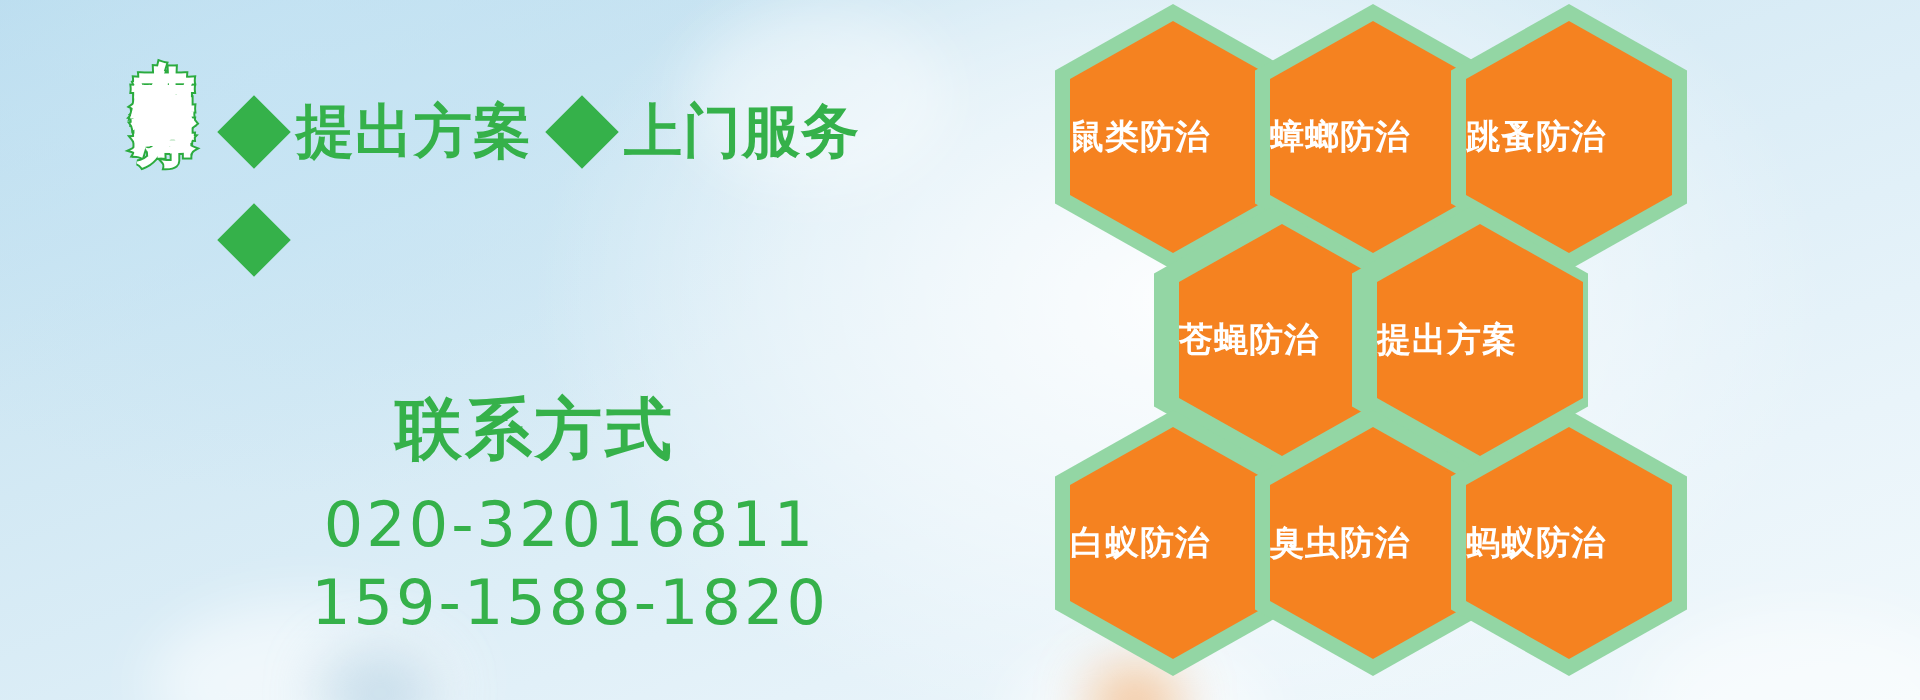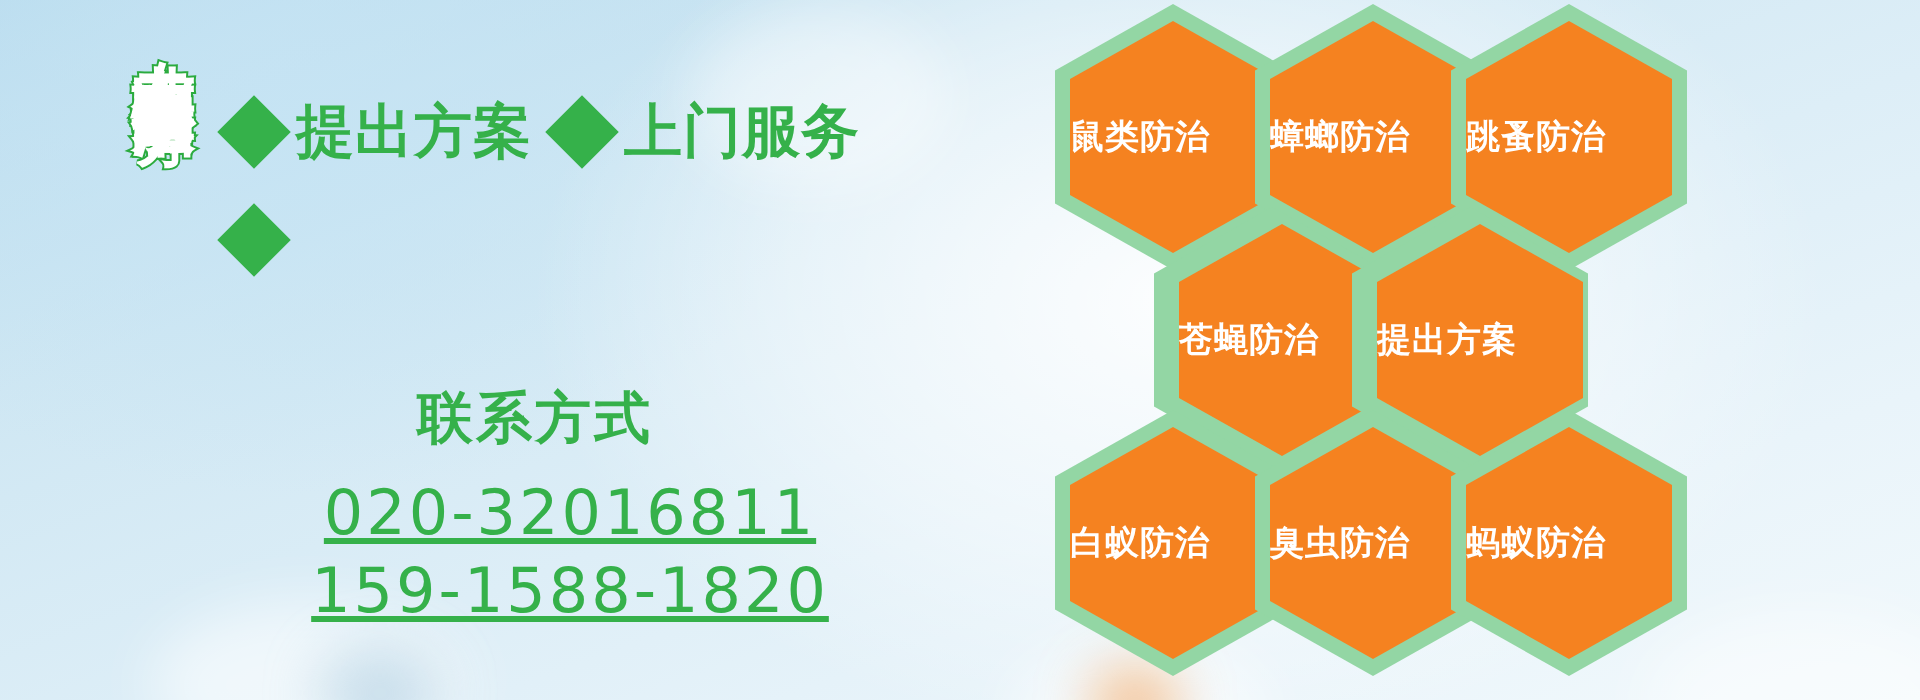--- a/index.html
+++ b/index.html
@@ -96,37 +96,36 @@
 
   
   #contact {
     position: absolute;
     left: 260px;
     top: 392px;
     width: 620px;
     text-align: center;
   }
   #contact-heading {
-    font-family: Liberation Mono, monospace;
-    font-size: 56px;
+    font-family: Liberation Sans, sans-serif;
+    font-size: 67px;
     font-weight: 700;
     color: #35b14a;
     letter-spacing: 3px;
     line-height: 1.1;
     margin-left: -70px;
   }
   .contact-phone {
     font-family: "DejaVu Sans", "Liberation Sans", sans-serif;
     font-size: 62px;
     font-weight: 400;
     color: #35b14a;
     letter-spacing: 3px;
     line-height: 1.26;
     white-space: nowrap;
-    text-decoration: underline;
   }
   #phone-primary { margin-top: 20px; }
 
   
   #hex-grid {
     position: absolute;
     left: 1055px;
     top: -8px;
     width: 730px;
     height: 700px;

